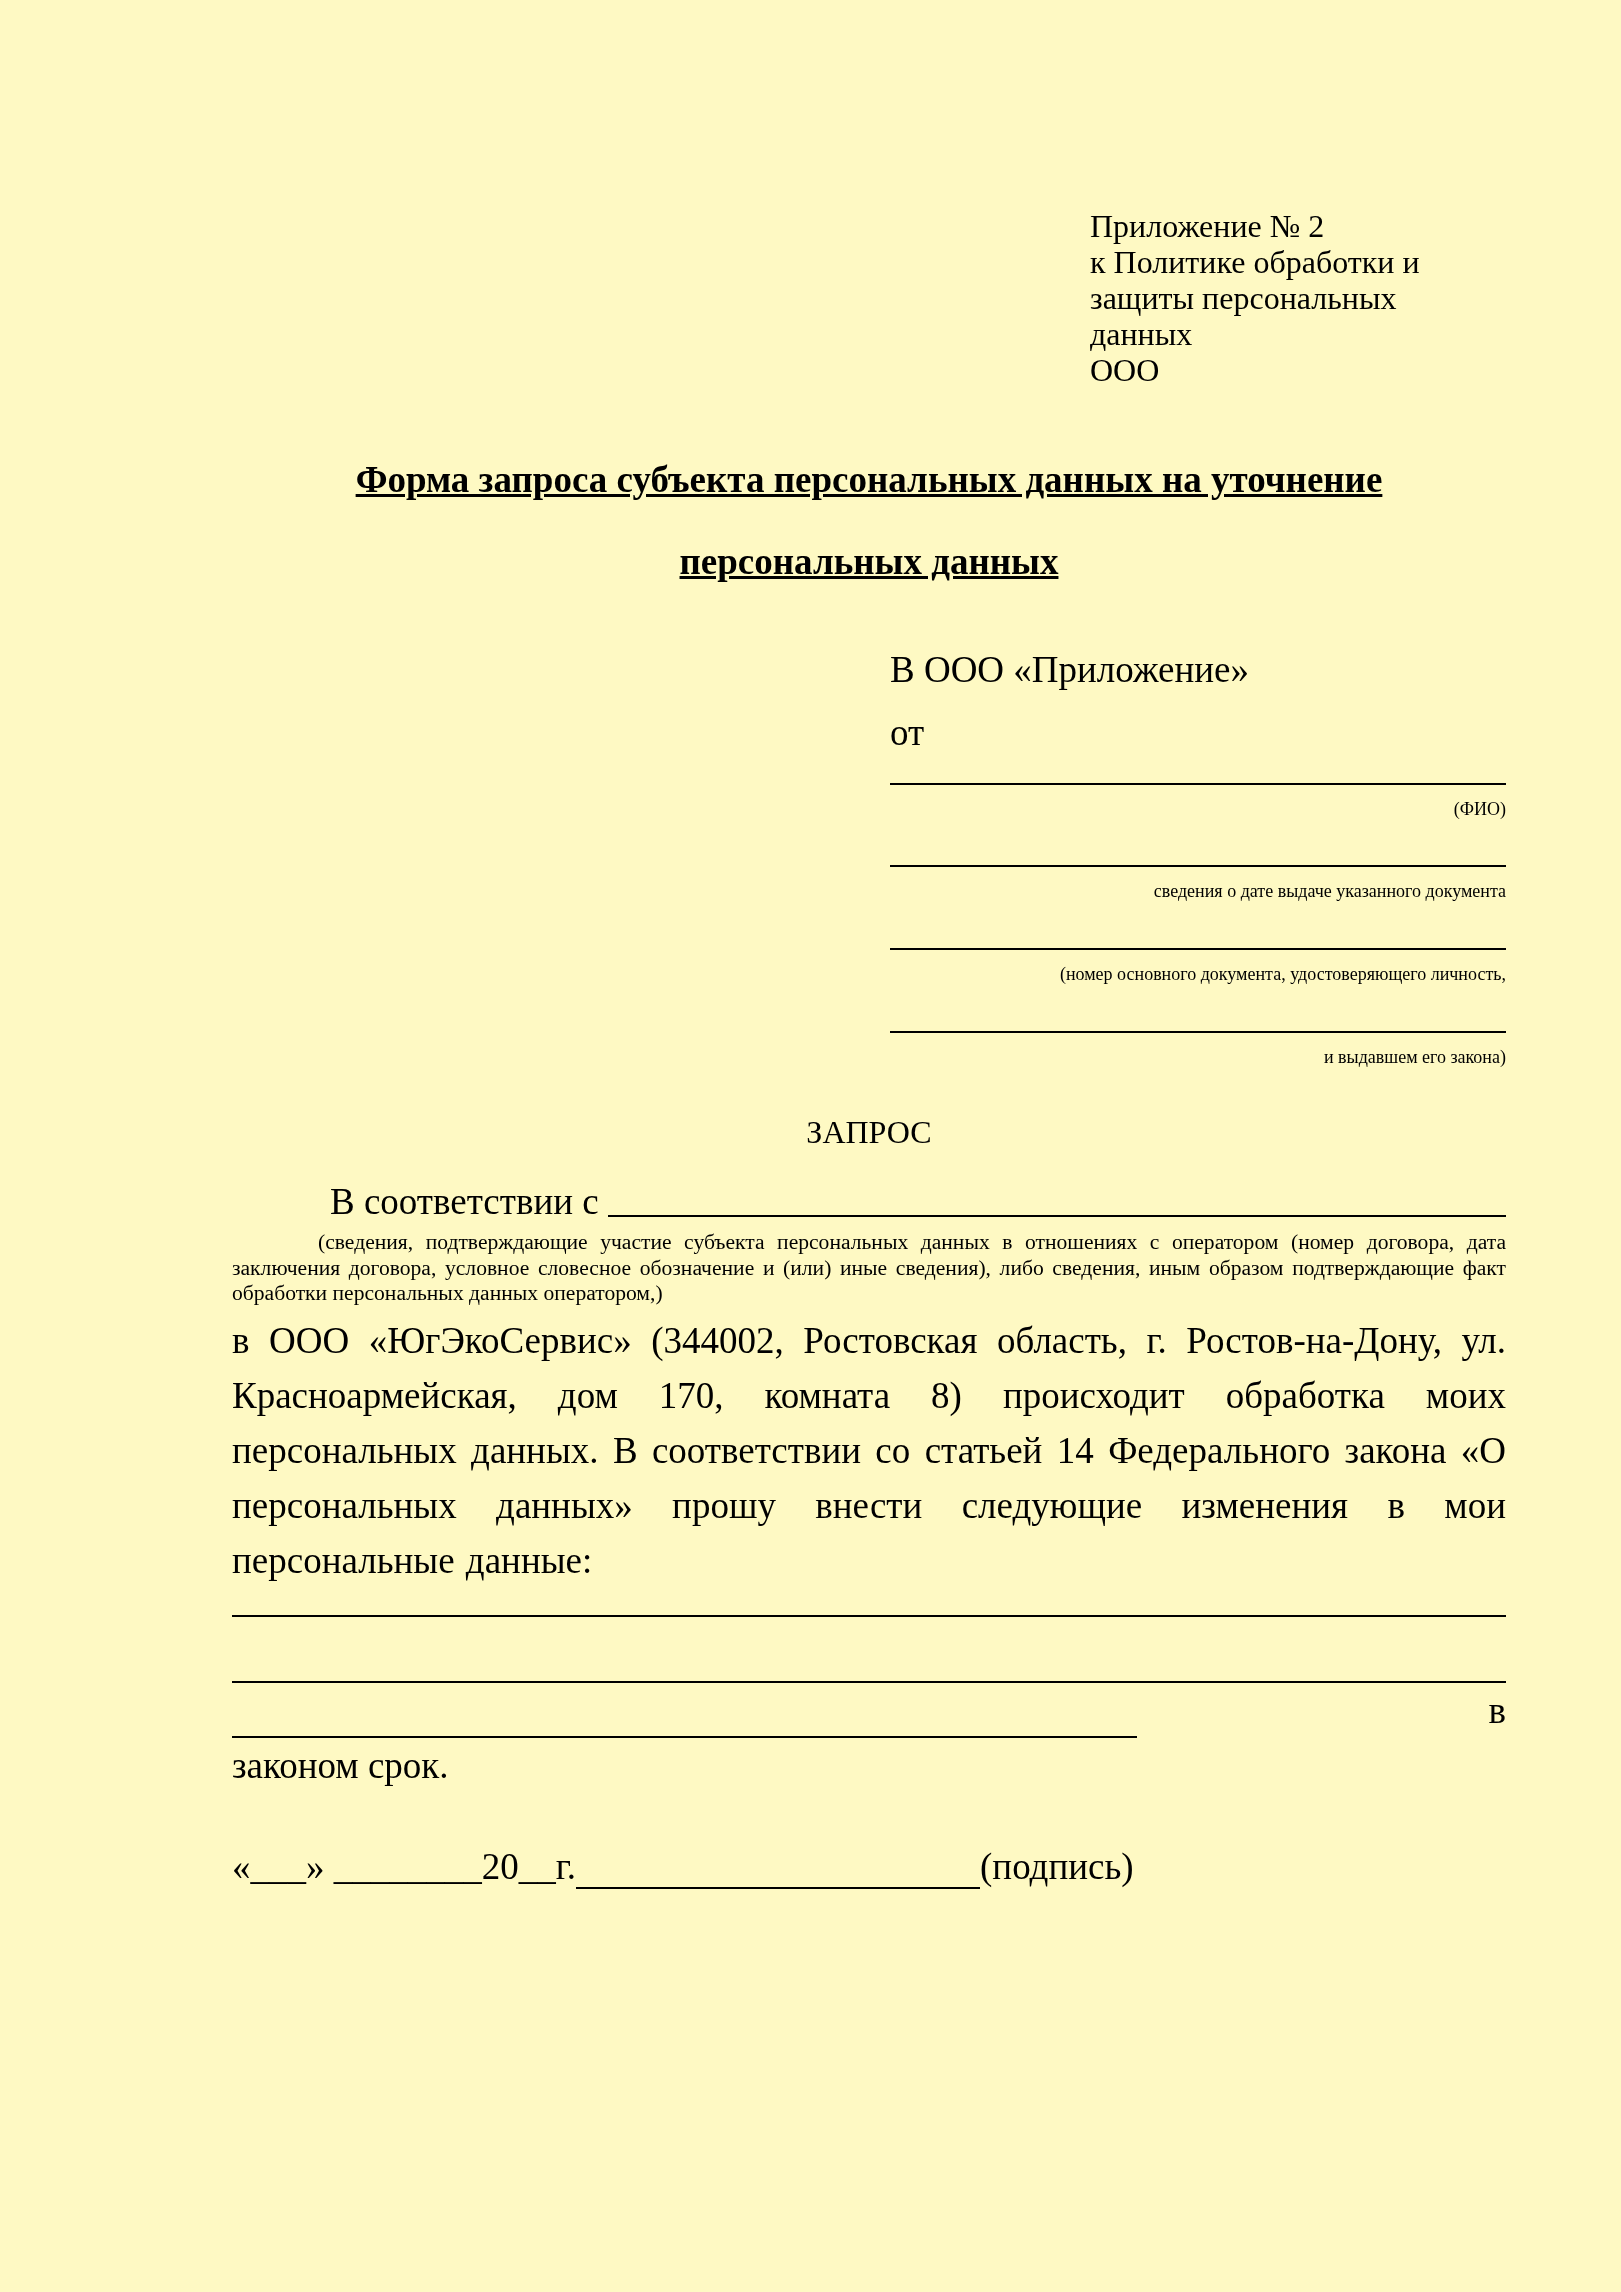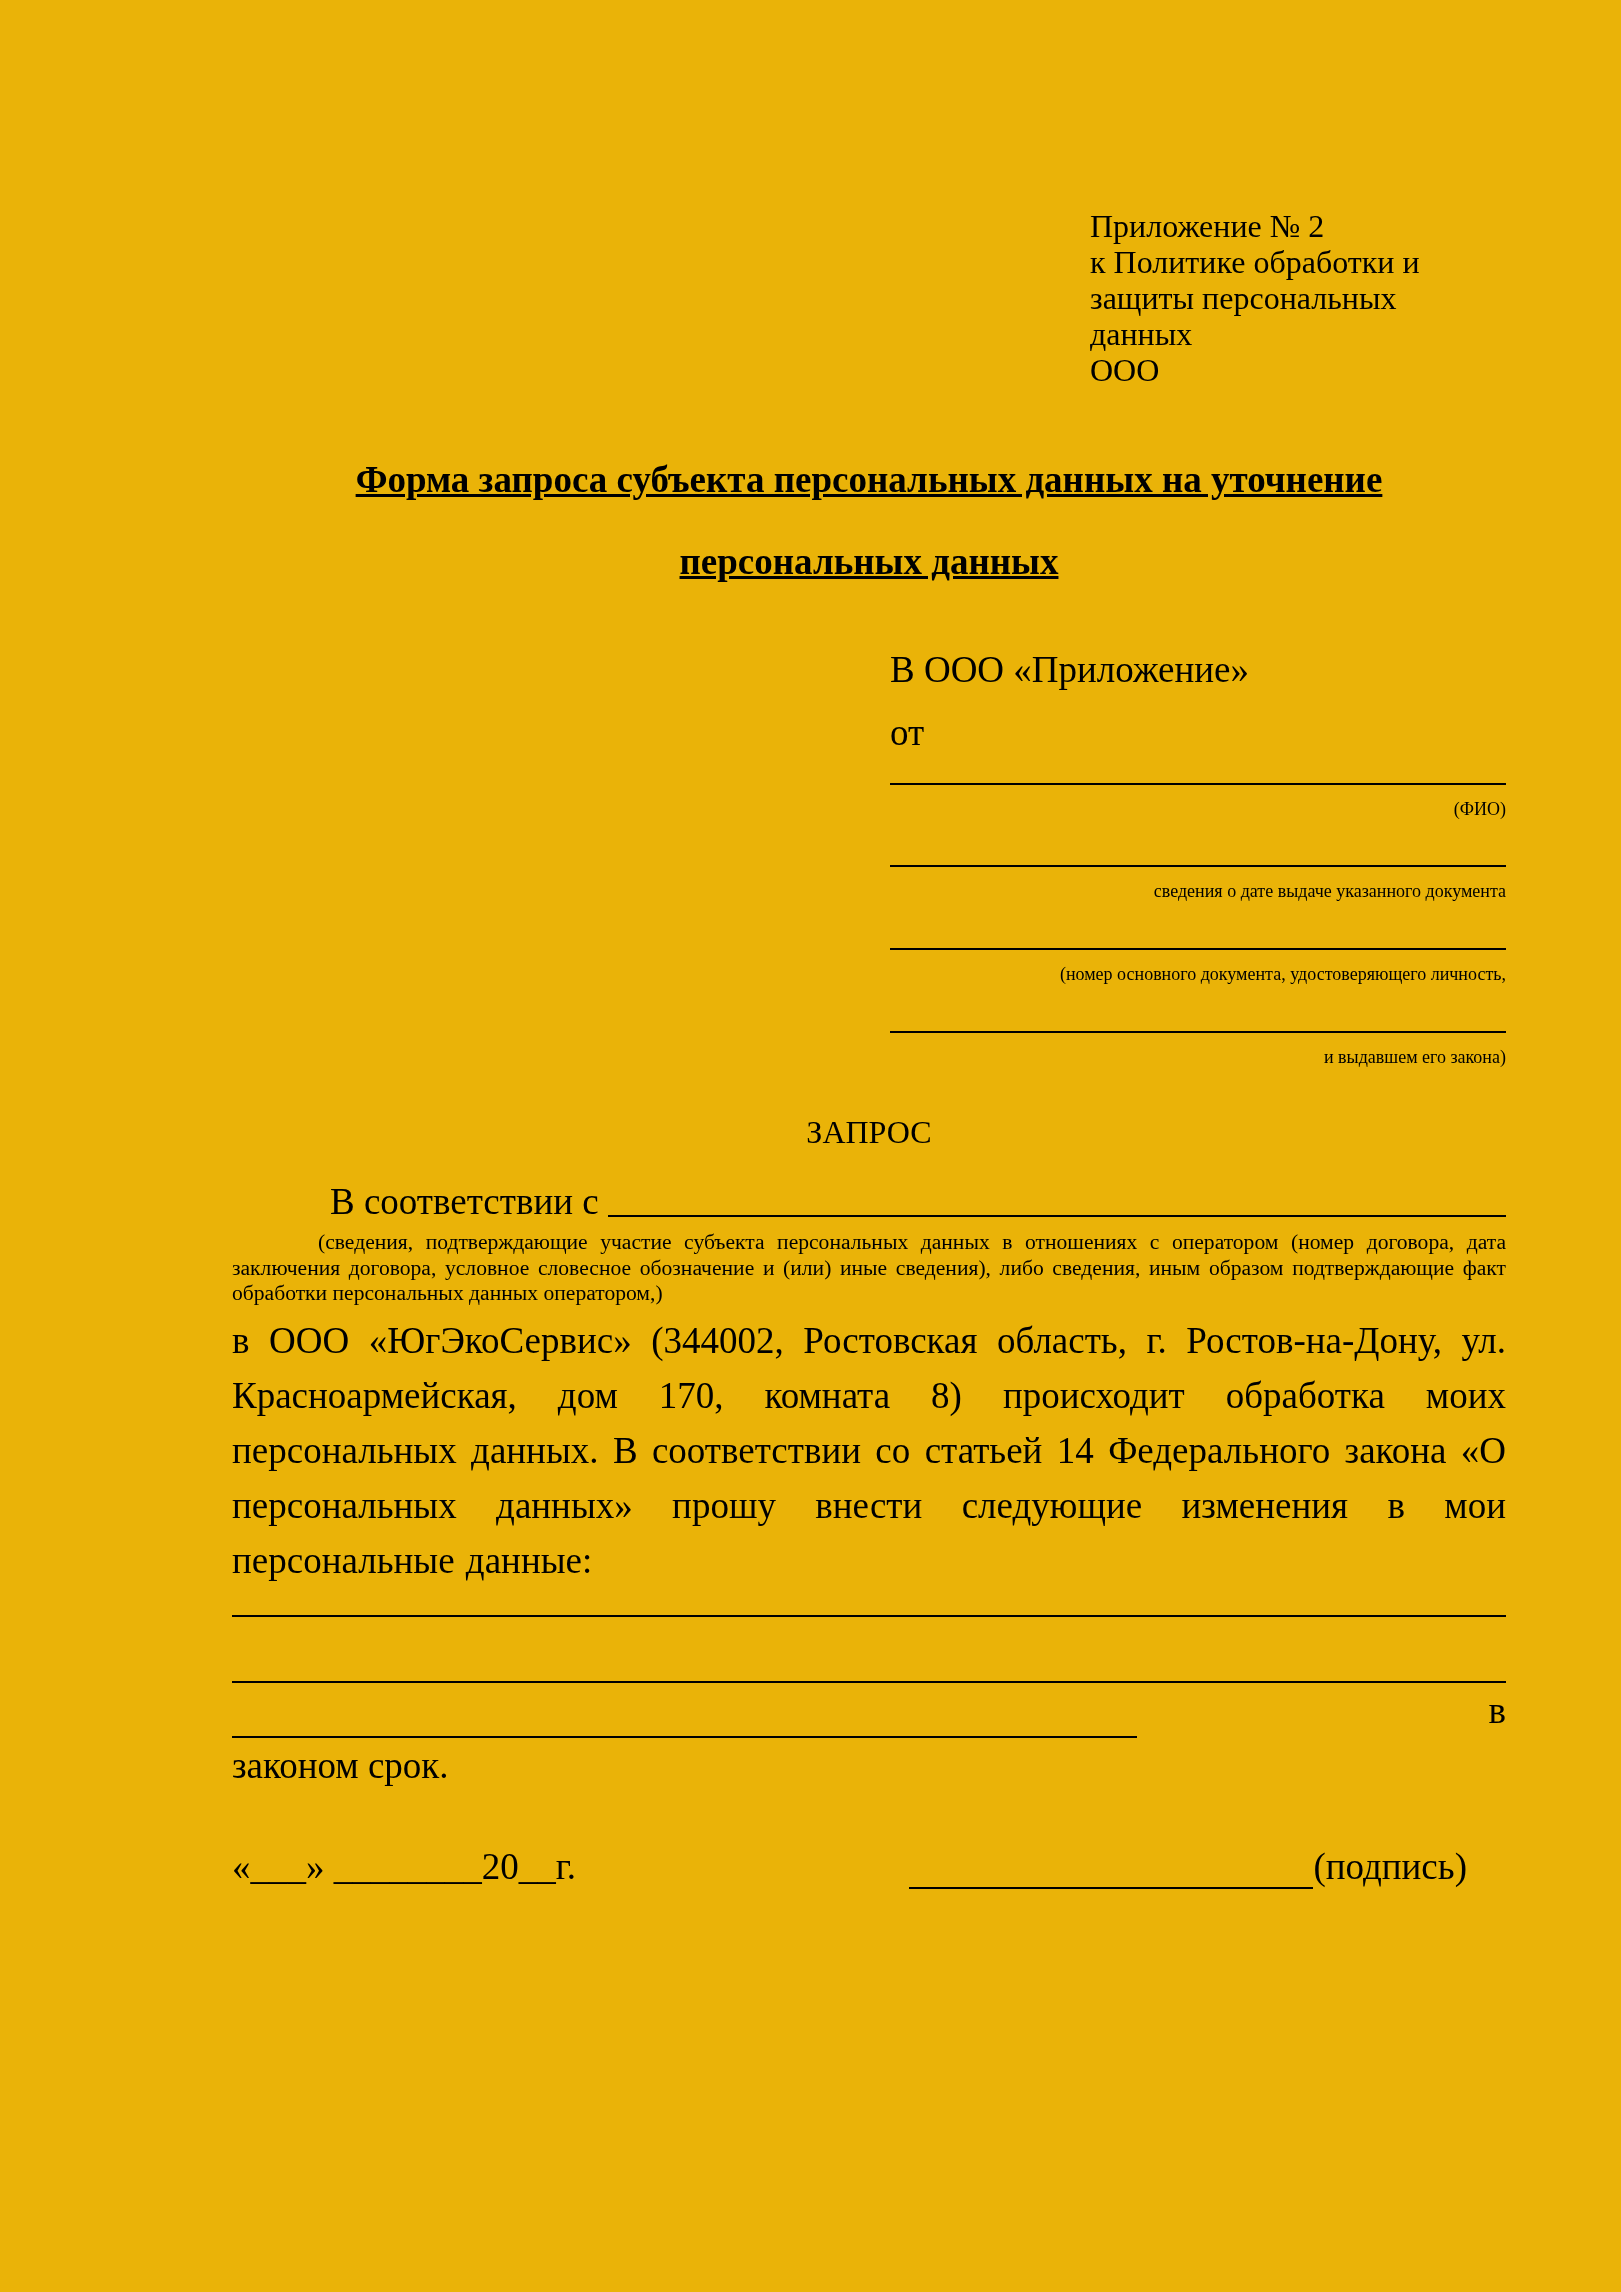--- a/index.html
+++ b/index.html
@@ -1,21 +1,21 @@
 <!DOCTYPE html>
 <html><head>
 <meta charset="utf-8">
 <title>Документ</title>
 <style>
   html,body { margin:0; padding:0; background:#e8e8e8; }
   .page {
     position:relative;
     width:1621px; height:2293px;
     margin:0 auto;
-    background:#eab308;
+    background:#fef9c3;
     color:#000000;
     font-family:"Liberation Serif", "DejaVu Serif", serif;
     box-sizing:border-box;
     padding:208px 115px 0 232px;
     overflow:hidden;
   }
   
   .header-block {
     margin-left:858px;
     font-size:32px;
@@ -84,21 +84,20 @@
     justify-content:space-between;
     align-items:flex-end;
     font-size:37px;
     line-height:55px;
   }
   .reply-line2 .addr-fill { width:71%; border-bottom:2.9px solid #000; height:45px; }
   .reply-line3 { font-size:37px; line-height:55px; }
   .footer-row {
     margin-top:51px;
     display:flex;
-    justify-content:space-between;
     align-items:flex-end;
     font-size:37px;
     line-height:45px;
   }
   .sig { display:flex; align-items:flex-end; margin-right:39px; }
   .sig-line { display:inline-block; width:404px; border-bottom:2.9px solid #000; height:35px; }
 </style>
 </head>
 <body>
 

